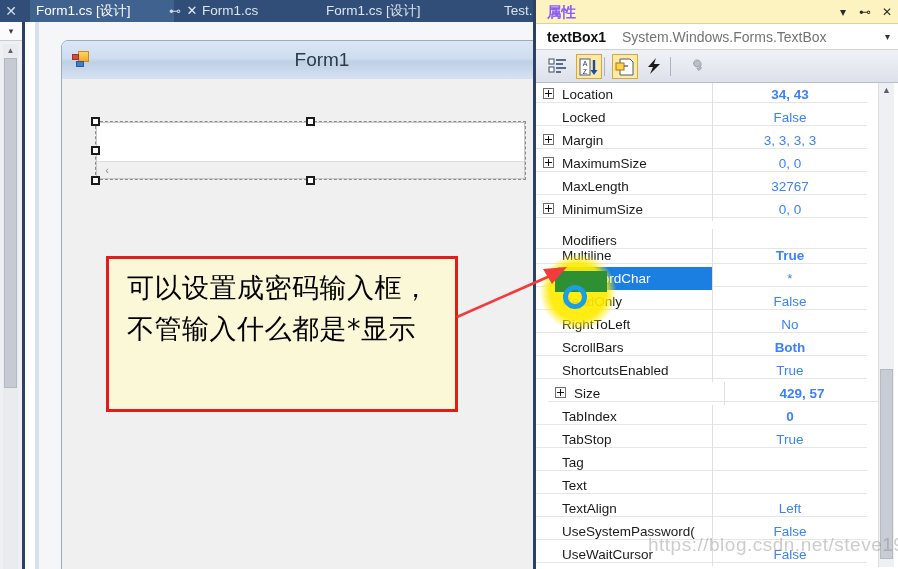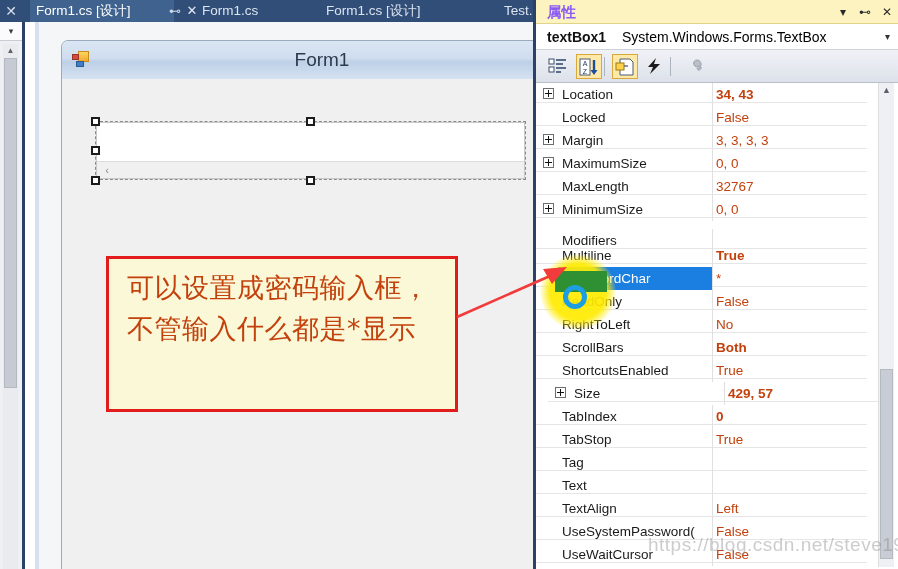--- a/index.html
+++ b/index.html
@@ -246,21 +246,21 @@
     box-sizing: border-box;
     z-index: 40;
   }
   .annot-text {
     position: absolute;
     left: 18px; top: 8px;
     right: 10px;
     font-family: "DejaVu Sans", sans-serif;
     font-size: 27px;
     line-height: 41px;
-    color: #c2410c;
+    color: #000000;
     letter-spacing: 0.5px;
   }
   .annot-arrow {
     position: absolute;
     left: 455px; top: 262px;
     width: 120px; height: 60px;
     z-index: 45;
     pointer-events: none;
   }
 
@@ -313,21 +313,21 @@
     line-height: 26px;
     font-size: 14px;
     font-weight: bold;
     color: #111111;
   }
   .props-object-type {
     position: absolute;
     left: 86px; top: 0;
     line-height: 26px;
     font-size: 14px;
-    color: #000000;
+    color: #737373;
   }
   .props-object-chevron {
     position: absolute;
     right: 8px; top: 0;
     line-height: 26px;
     font-size: 10px;
     color: #333;
   }
   .props-toolbar {
     position: absolute;
@@ -403,23 +403,24 @@
     font-family: "Liberation Sans", sans-serif;
     white-space: nowrap;
     overflow: hidden;
   }
   .grow .pval {
     position: absolute;
     left: 180px; top: 0;
     width: 148px;
     line-height: 23px;
     font-size: 13.5px;
-    color: #c2410c;
+    color: #3b82f6;
     white-space: nowrap;
     overflow: hidden;
+    text-align: center;
   }
   .grow .pval.bold { font-weight: bold; }
   .grow .vline {
     position: absolute;
     left: 176px; top: 0;
     width: 1px; height: 23px;
     background: #e0e0e0;
   }
   .grow.selected .pname {
     background: #1a7fe0;

